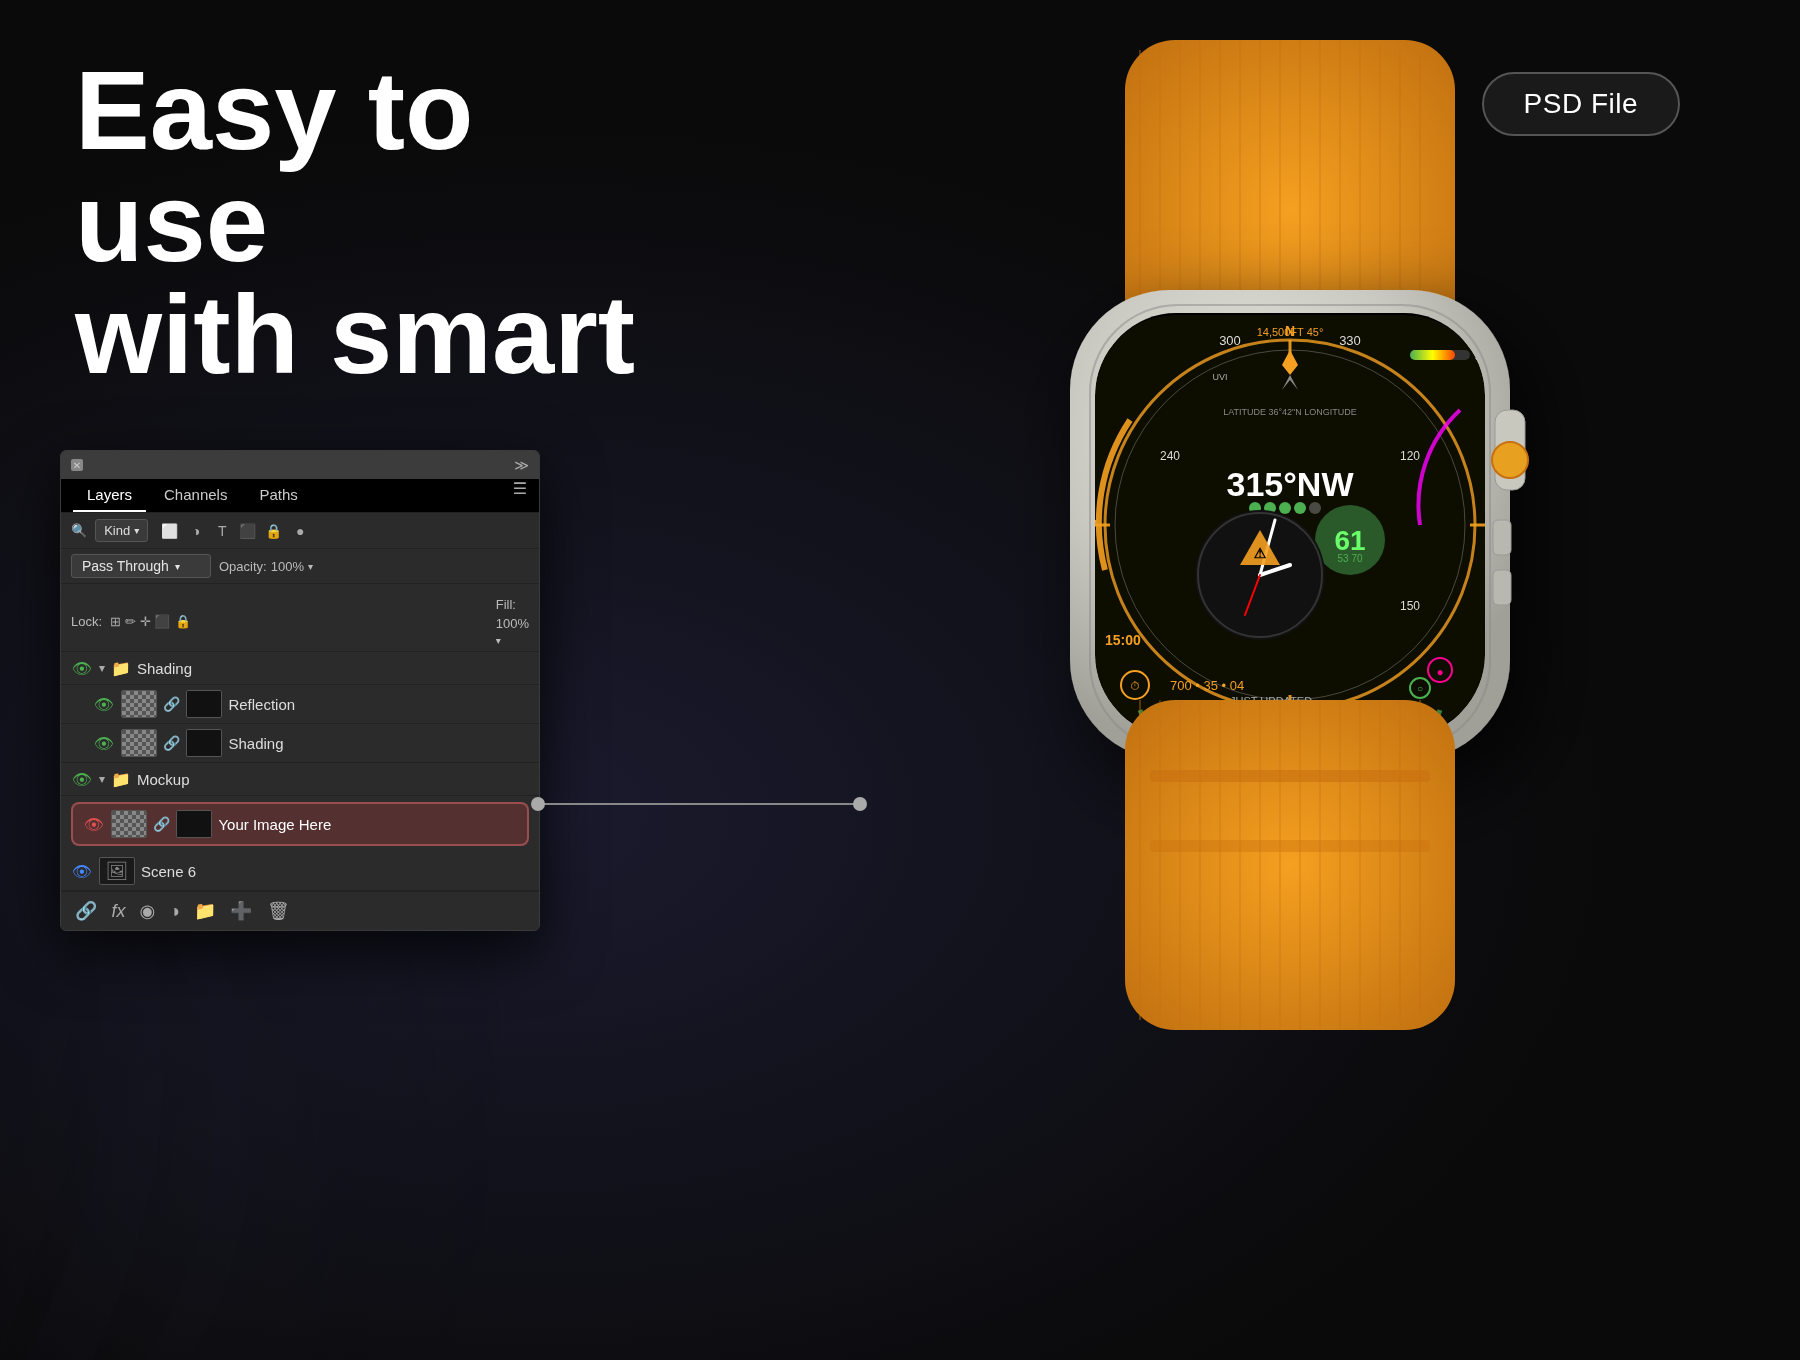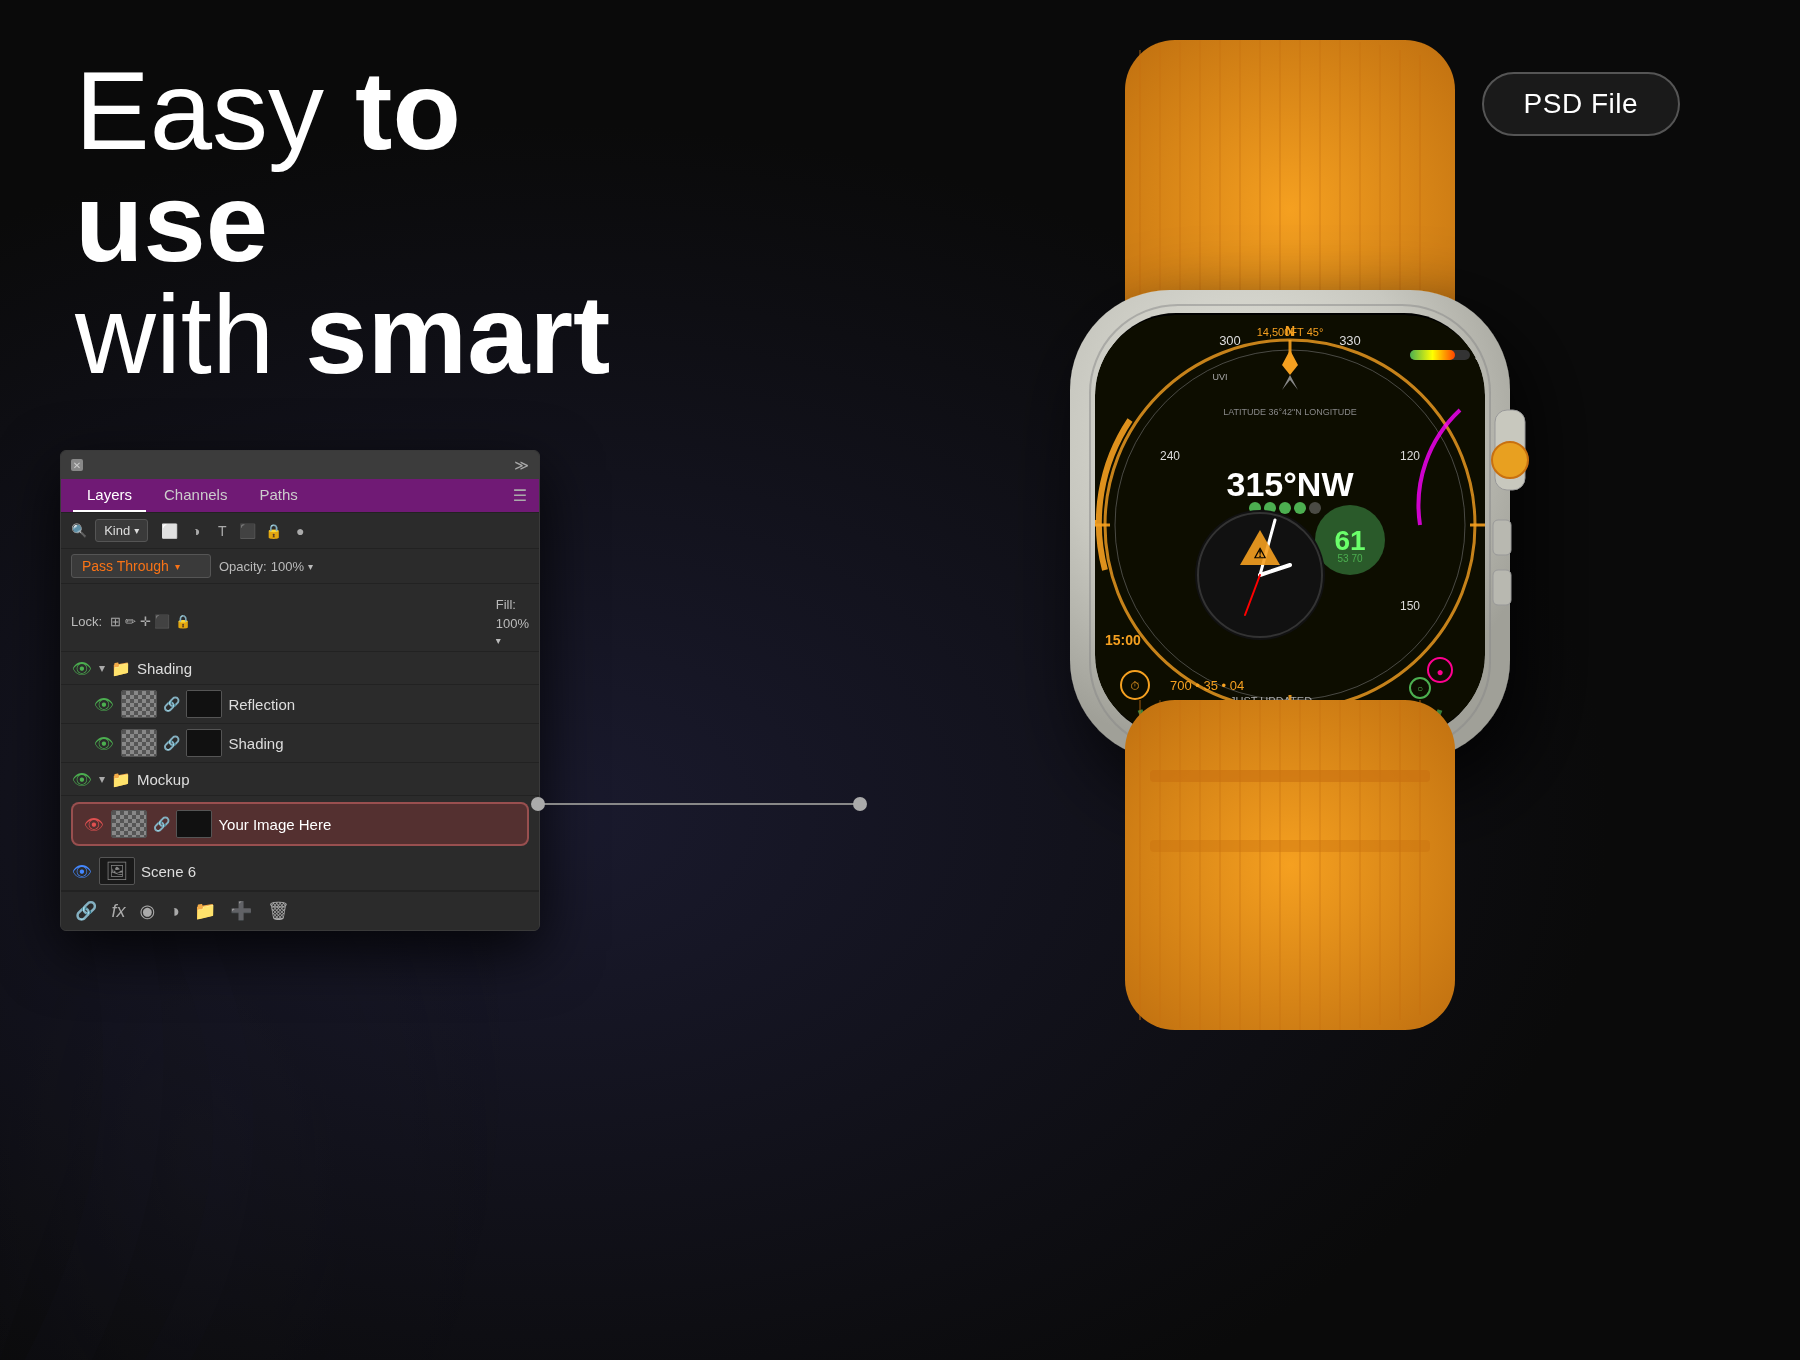--- a/index.html
+++ b/index.html
@@ -70,21 +70,21 @@
     }
 
     .headline h1 {
       font-size: 112px;
       font-weight: 800;
       line-height: 1.0;
       color: #fff;
     }
 
     .headline h1 .light {
-      font-weight: 400;
+      font-weight: 700;
       color: #fff;
     }
 
     
     .ps-panel {
       position: absolute;
       top: 450px;
       left: 60px;
       width: 480px;
       background: #2b2b2b;
@@ -114,23 +114,22 @@
       justify-content: center;
     }
 
     .ps-collapse {
       color: #aaa;
       font-size: 14px;
       margin-left: auto;
     }
 
     .ps-tabs {
-      background: #701a75;
-      display: flex;
-      align-items: center;
+      background: #000000;
+      display: flex;
       padding: 0 12px;
       border-bottom: 1px solid #222;
       gap: 4px;
     }
 
     .ps-tab {
       padding: 7px 14px;
       font-size: 15px;
       color: #ccc;
       cursor: pointer;
@@ -191,21 +190,21 @@
       display: flex;
       align-items: center;
       gap: 8px;
       border-bottom: 1px solid #222;
     }
 
     .ps-blend-select {
       background: #3a3a3a;
       border: 1px solid #555;
       border-radius: 3px;
-      color: #f97316;
+      color: #e5e5e5;
       font-size: 14px;
       padding: 3px 10px;
       display: flex;
       align-items: center;
       gap: 6px;
       min-width: 140px;
     }
 
     .ps-opacity-row {
       color: #bbb;

